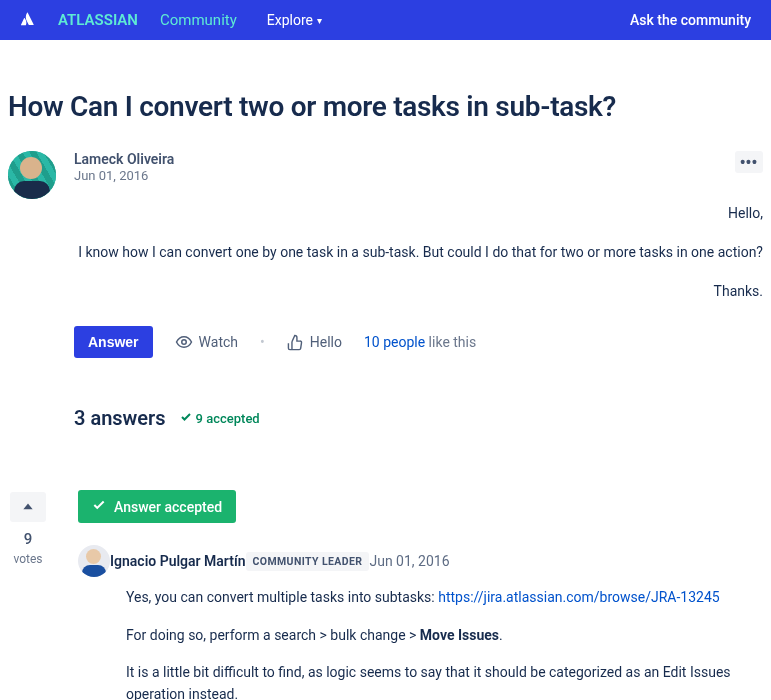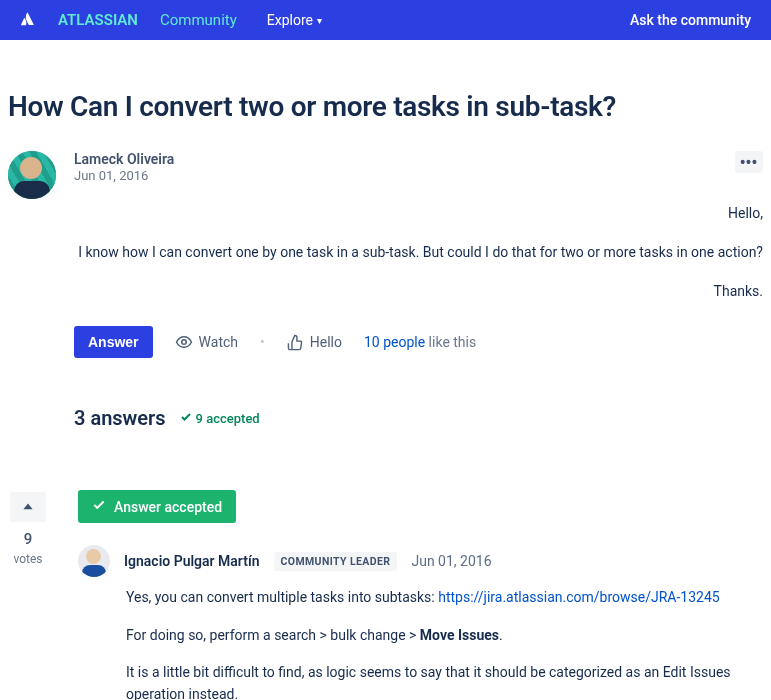--- a/index.html
+++ b/index.html
@@ -47,21 +47,21 @@
     .check-mini { color: #00875A; }
 
     .answer-section { display: flex; gap: 30px; margin-top: 60px; }
     .vote-col { width: 40px; display: flex; flex-direction: column; align-items: center; gap: 8px; padding-top: 2px; }
     .vote-up { width: 36px; height: 30px; background: #F4F5F7; border: none; border-radius: 3px; display: flex; align-items: center; justify-content: center; cursor: pointer; color: #42526E; }
     .vote-count { font-size: 15px; font-weight: 500; color: #42526E; }
     .vote-label { font-size: 12px; color: #6B778C; margin-top: -4px; }
 
     .answer-body { flex: 1; }
     .accepted-badge { display: inline-flex; align-items: center; gap: 8px; background: #1BB36E; color: #fff; padding: 8px 14px; border-radius: 3px; font-size: 14px; font-weight: 500; }
-    .answer-header { display: flex; align-items: center; gap: 14px; margin-top: 22px; }
+    .answer-header { display: flex; align-items: center; gap: 0; margin-top: 22px; }
     .avatar-sm { width: 32px; height: 32px; border-radius: 50%; flex-shrink: 0; background: #e8eaf0; display: flex; align-items: center; justify-content: center; overflow: hidden; position: relative; }
     .avatar-sm-head { position: absolute; width: 15px; height: 15px; top: 4px; left: 8px; background: #E8C9A8; border-radius: 50%; }
     .avatar-sm-body { position: absolute; bottom: -3px; left: 4px; right: 4px; height: 15px; background: #1A4FA0; border-radius: 8px 8px 0 0; }
     .answer-author { font-size: 14px; font-weight: 600; color: #172B4D; }
     .leader-badge { background: #F4F5F7; color: #42526E; font-size: 10.5px; font-weight: 700; letter-spacing: 0.4px; padding: 3px 7px; border-radius: 3px; text-transform: uppercase; }
     .answer-date { font-size: 14px; color: #5E6C84; }
 
     .answer-content { margin-left: 48px; margin-top: 10px; font-size: 14px; line-height: 1.55; }
     .answer-content p { margin-bottom: 16px; }
     .link { color: #0052CC; cursor: pointer; }

